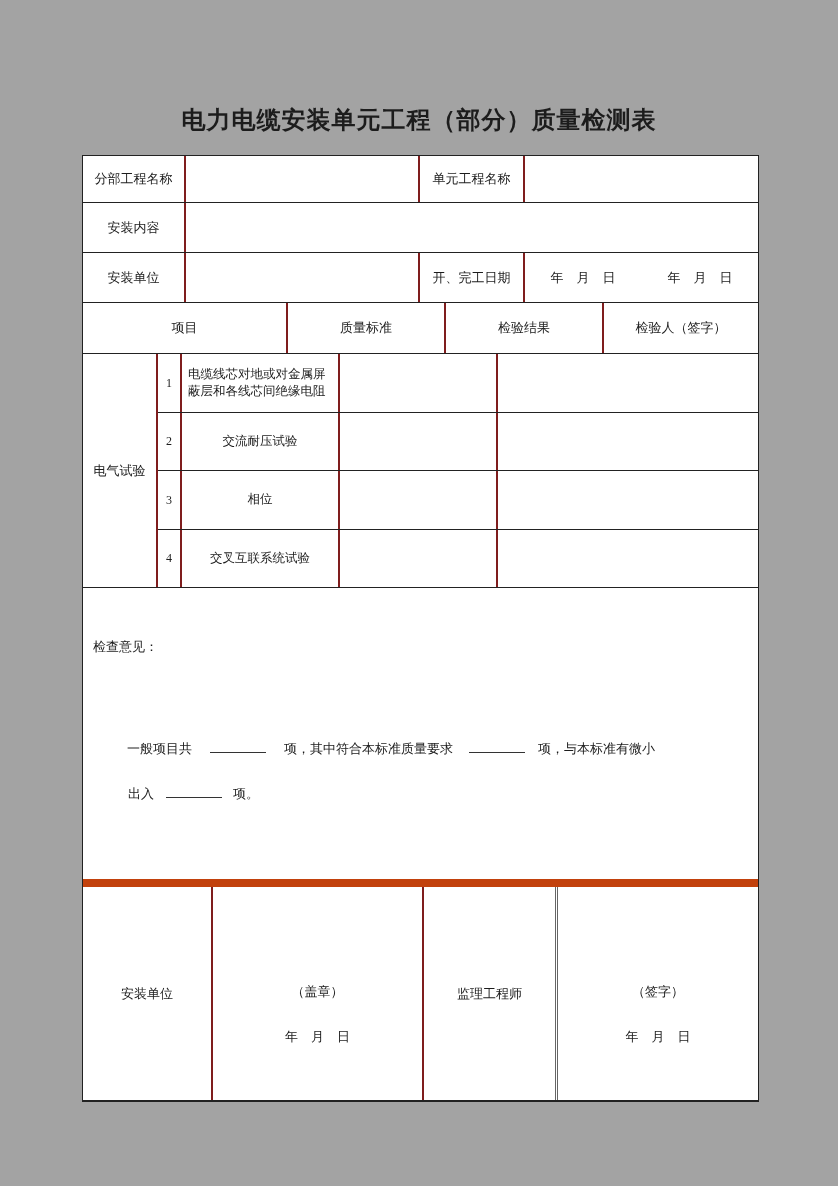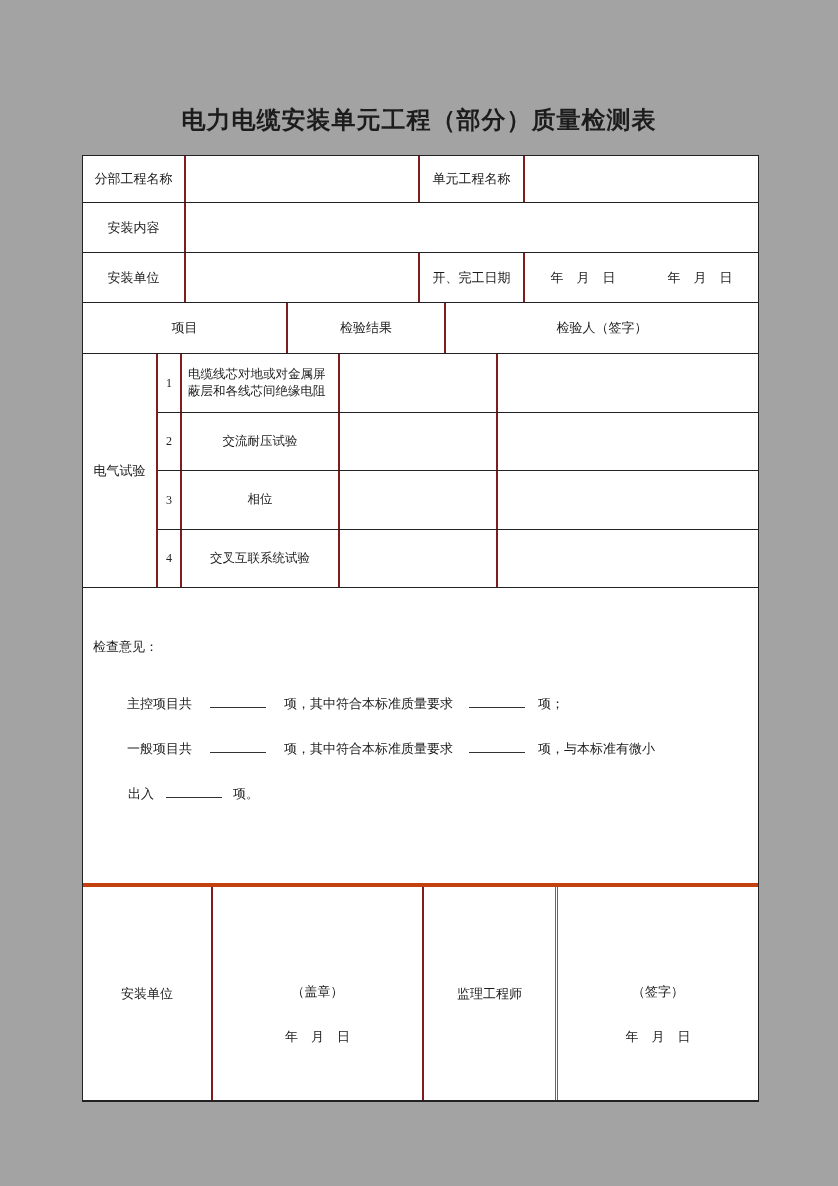--- a/index.html
+++ b/index.html
@@ -43,21 +43,21 @@
     font-size: 13px;
     line-height: 1.35;
     overflow: hidden;
   }
   .cell:last-child { border-right: none; }
   .r-info1 { height: 47px; }
   .r-info2 { height: 50px; }
   .r-info3 { height: 50px; }
   .r-head  { height: 51px; }
   .r-items { height: 234px; }
-  .r-opinion { height: 299px; position: relative; display: block; border-bottom: 4px solid #c2410c; text-decoration: underline; }
+  .r-opinion { height: 299px; position: relative; display: block; border-bottom: 8px solid #c2410c; text-decoration: underline; }
   .r-footer { height: 213px; }
 
   .w-lab  { width: 103px; }
   .w-v1   { width: 234px; }
   .w-lab2 { width: 105px; }
   .w-v2   { flex: 1; }
   .w-item { width: 205px; }
   .w-std  { width: 158px; }
   .w-res  { width: 158px; }
   .w-insp { flex: 1; }
@@ -119,20 +119,21 @@
       <div class="cell w-v2">
         <div class="date-pair">
           <span>年　月　日</span>
           <span>年　月　日</span>
         </div>
       </div>
     </div>
 
     <div class="row r-head">
       <div class="cell w-item">项目</div>
+      <div class="cell w-std">质量标准</div>
       <div class="cell w-res">检验结果</div>
       <div class="cell w-insp">检验人（签字）</div>
     </div>
 
     <div class="row r-items">
       <div class="cell w-cat">电气试验</div>
       <div class="items-block">
 
         <div class="item-row">
           <div class="cell w-num">1</div>
@@ -160,23 +161,20 @@
           <div class="cell w-std centered">交叉互联系统试验</div>
           <div class="cell w-res"></div>
           <div class="cell w-insp"></div>
         </div>
 
       </div>
     </div>
 
     <div class="row r-opinion">
       <div class="op-line" style="left:10px; top:50px;">检查意见：</div>
-      <div class="op-line" style="left:44px; top:107px;">
-        <span>主控项目共</span><span class="blank m1"></span><span>项，其中符合本标准质量要求</span><span class="blank m2"></span><span>项；</span>
-      </div>
       <div class="op-line" style="left:44px; top:152px;">
         <span>一般项目共</span><span class="blank m1"></span><span>项，其中符合本标准质量要求</span><span class="blank m2"></span><span>项，与本标准有微小</span>
       </div>
       <div class="op-line" style="left:45px; top:197px;">
         <span>出入</span><span class="blank m3"></span><span>项。</span>
       </div>
     </div>
 
     <div class="row r-footer">
       <div class="cell f-cell" style="width:130px;">安装单位</div>

